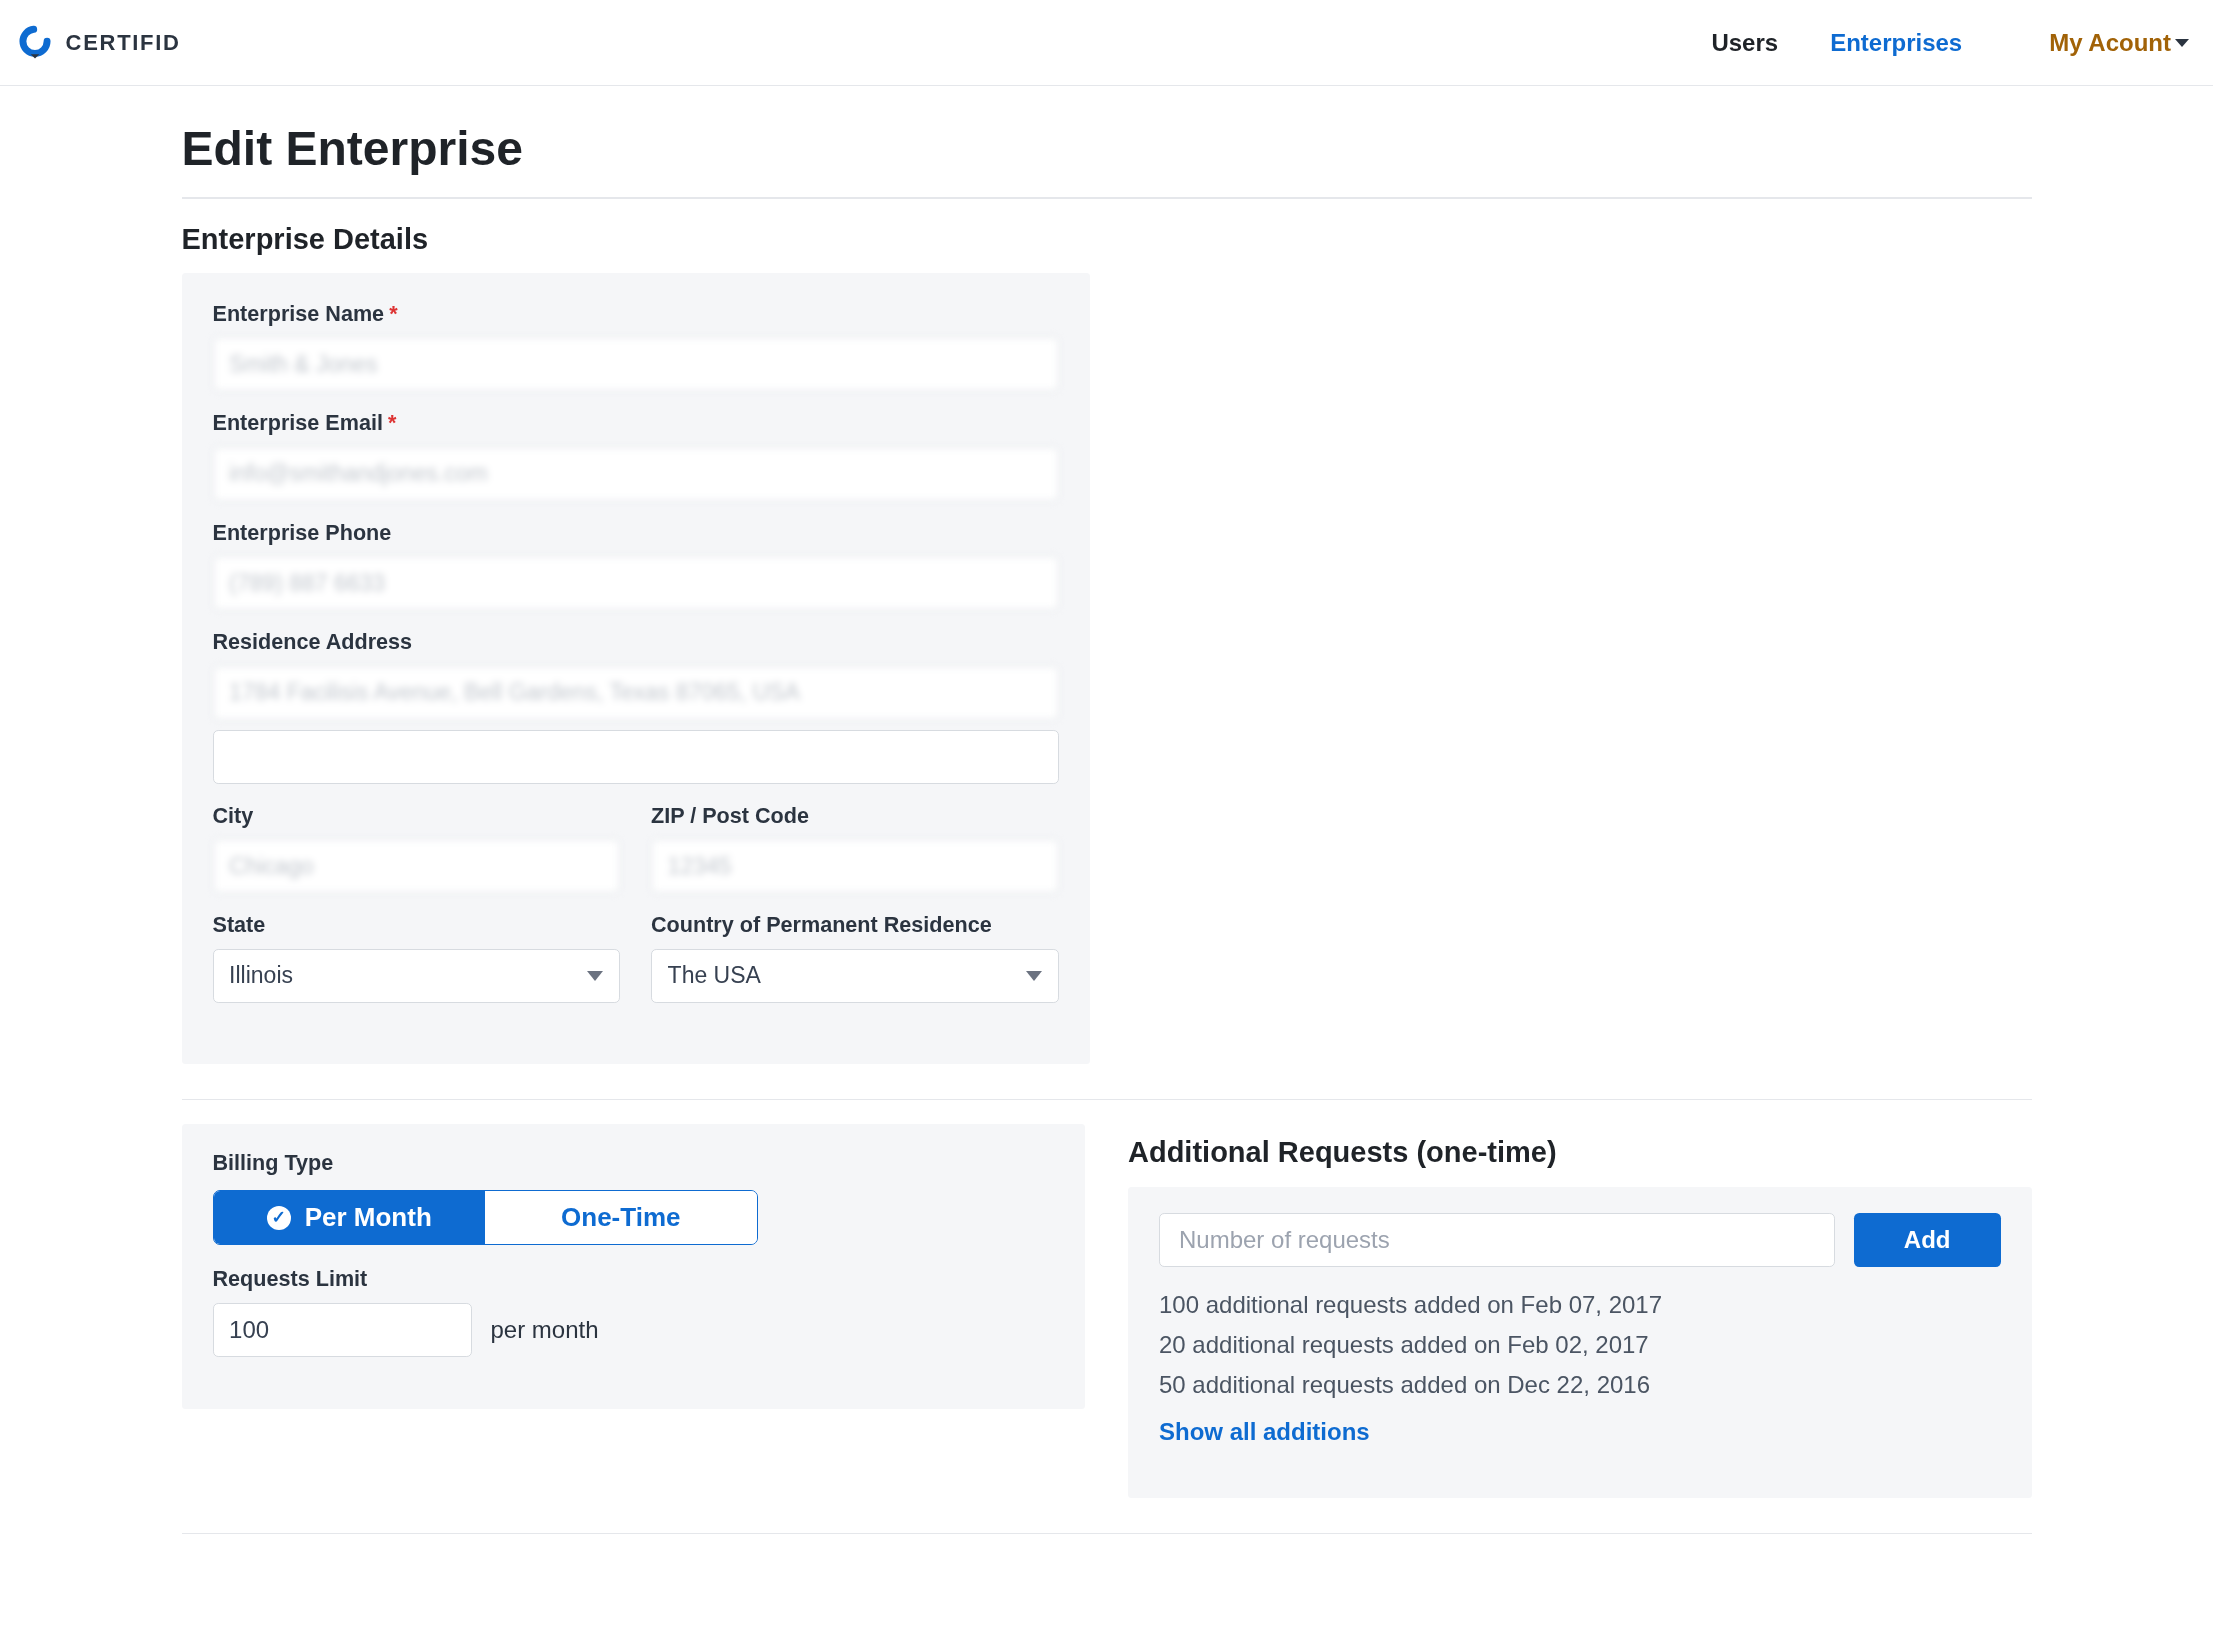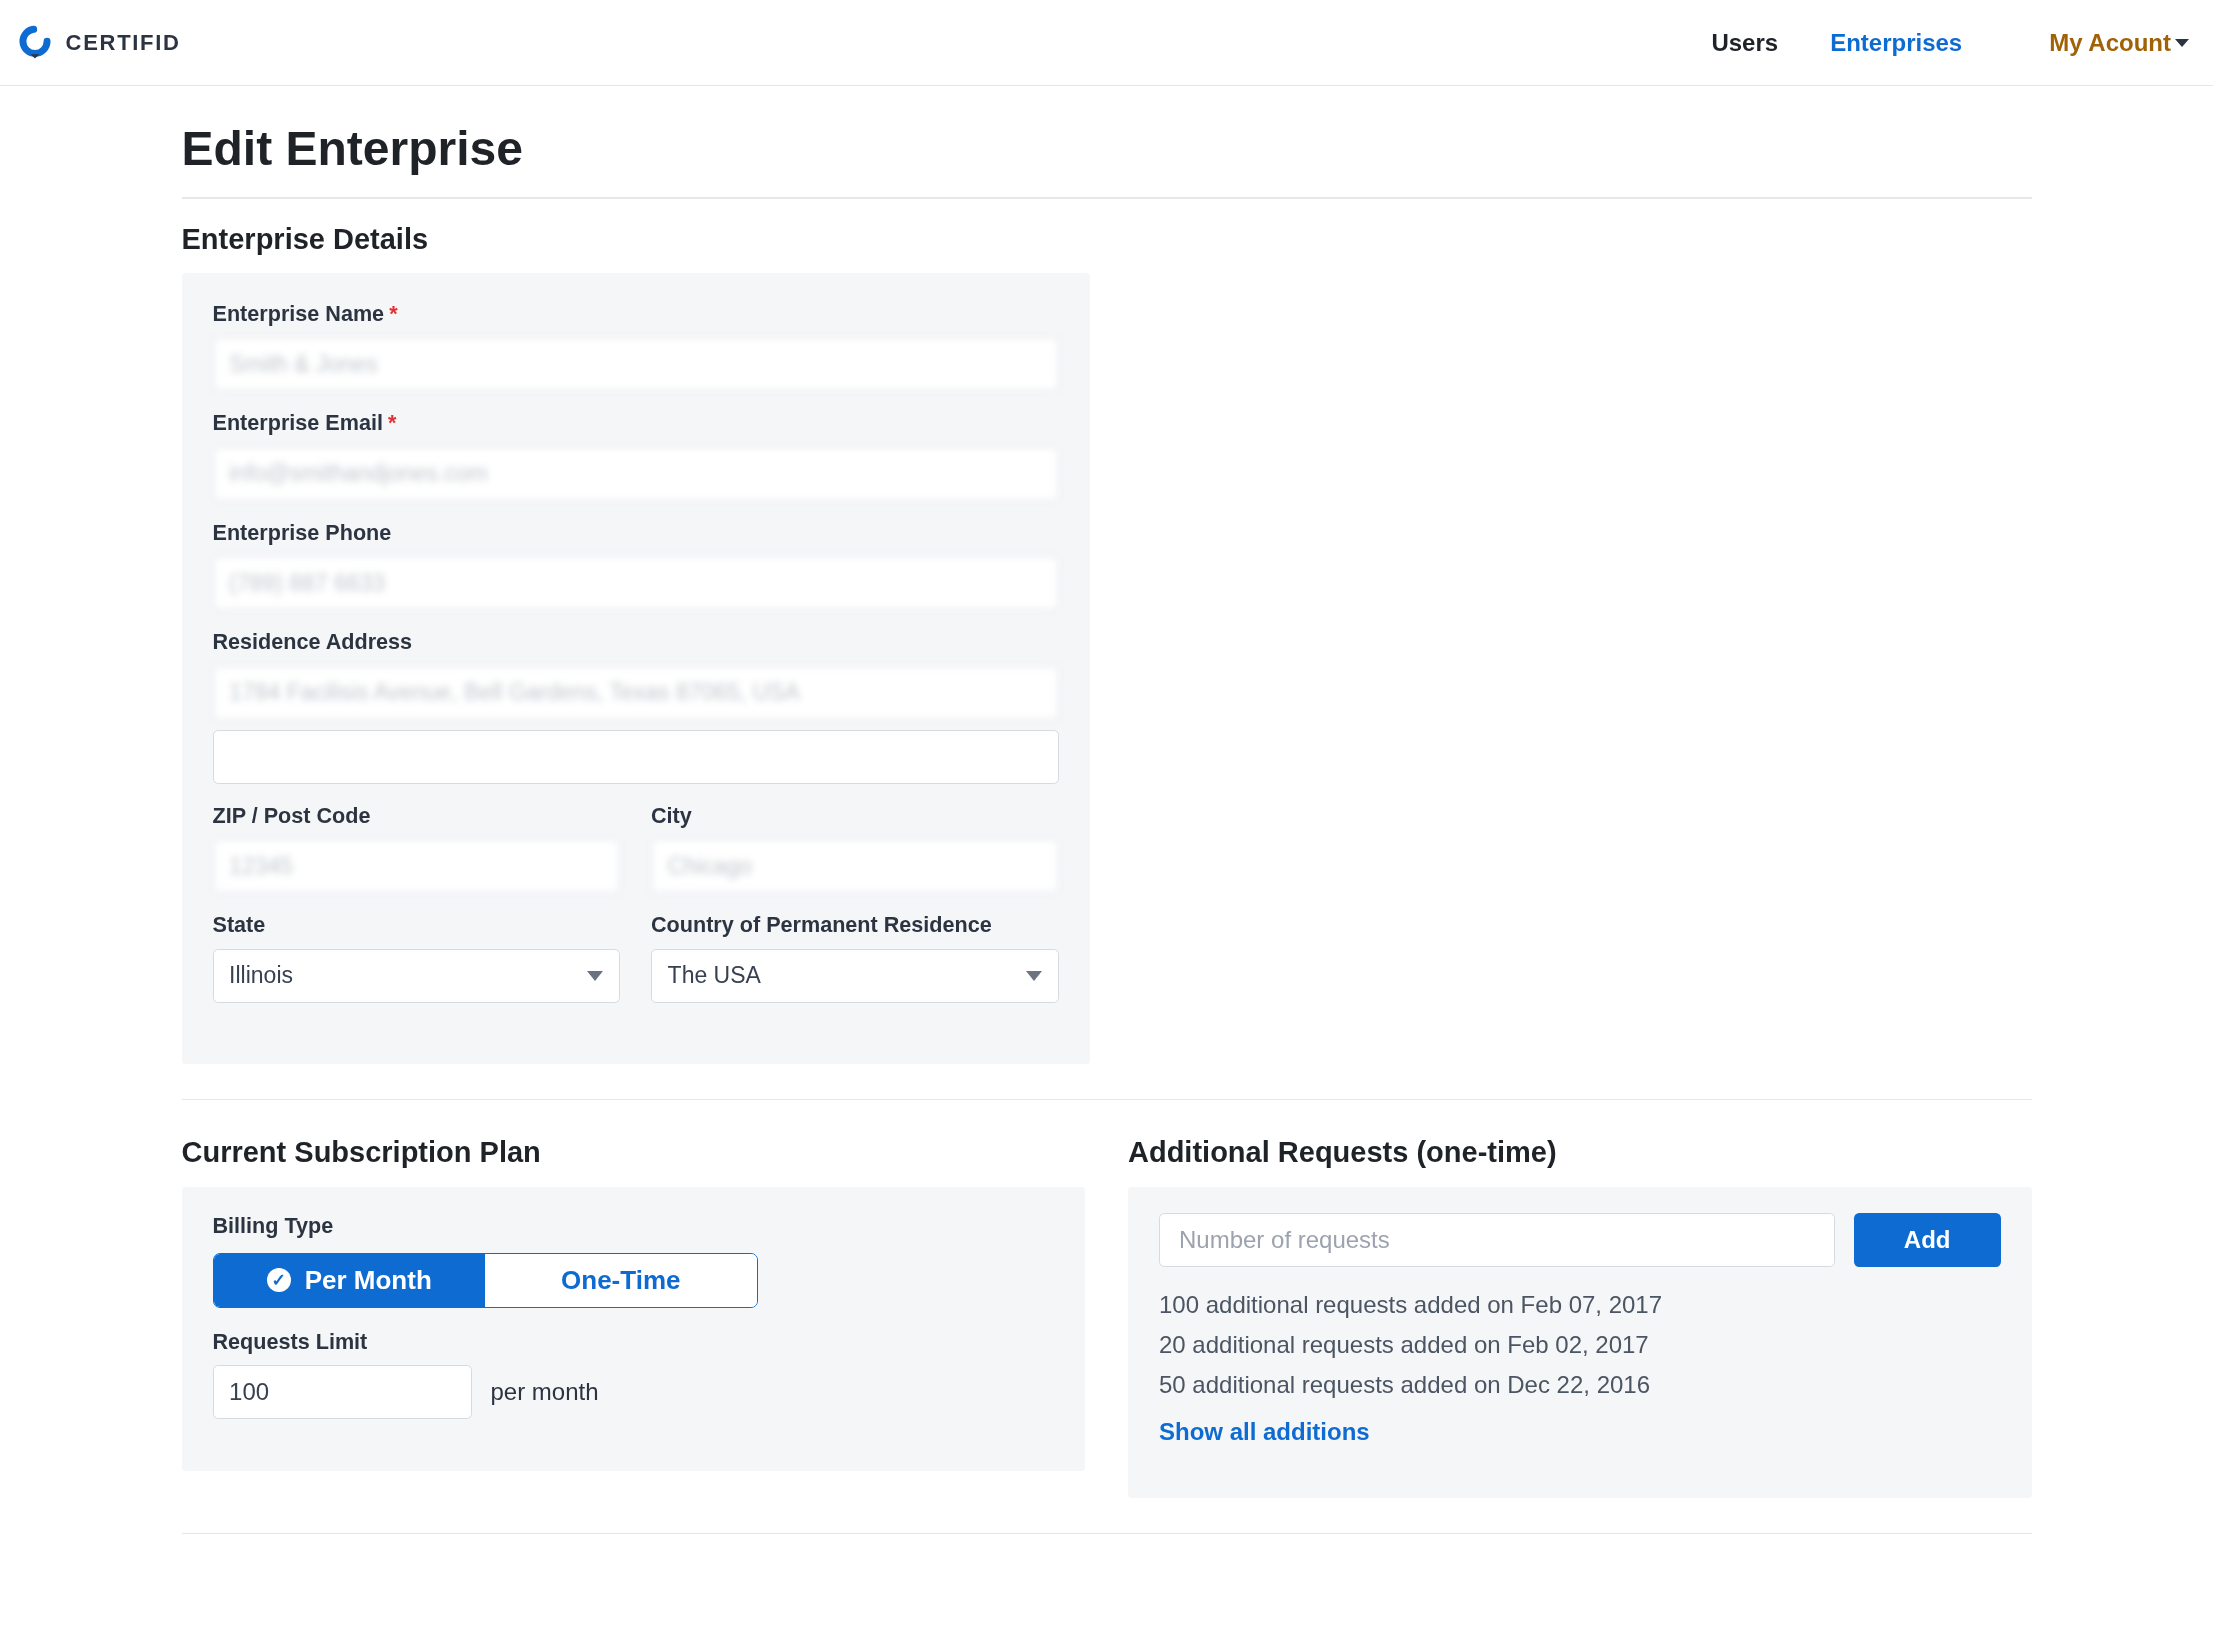--- a/index.html
+++ b/index.html
@@ -294,26 +294,26 @@
 
     <div class="form-row">
       <label class="label">Residence Address</label>
       <input class="input blur" type="text" value="1784 Facilisis Avenue, Bell Gardens, Texas 87065, USA" style="">
       <div class="address-gap"></div>
       <input class="input" type="text" value="" style="">
     </div>
 
     <div class="two-col">
       <div class="form-row">
+        <label class="label">City</label>
+        <input class="input blur" type="text" value="Chicago" style="">
+      </div>
+      <div class="form-row">
         <label class="label">ZIP / Post Code</label>
         <input class="input blur" type="text" value="12345" style="">
-      </div>
-      <div class="form-row">
-        <label class="label">City</label>
-        <input class="input blur" type="text" value="Chicago" style="">
       </div>
     </div>
 
     <div class="two-col">
       <div class="form-row">
         <label class="label">State</label>
         <div class="select">
           <span>Illinois</span>
           <span class="chev"></span>
         </div>
@@ -327,21 +327,20 @@
       </div>
     </div>
   </div>
 
   <div class="space-40"></div>
   <hr class="rule">
 
   <div class="sub-columns">
 
     <div>
-      <h2 class="section-title">Current Subscription Plan</h2>
       <div class="sub-panel">
         <label class="label">Billing Type</label>
         <div class="toggle">
           <div class="toggle-btn active">
             <span class="check-circle">✓</span>
             <span>Per Month</span>
           </div>
           <div class="toggle-btn">
             <span>One-Time</span>
           </div>

